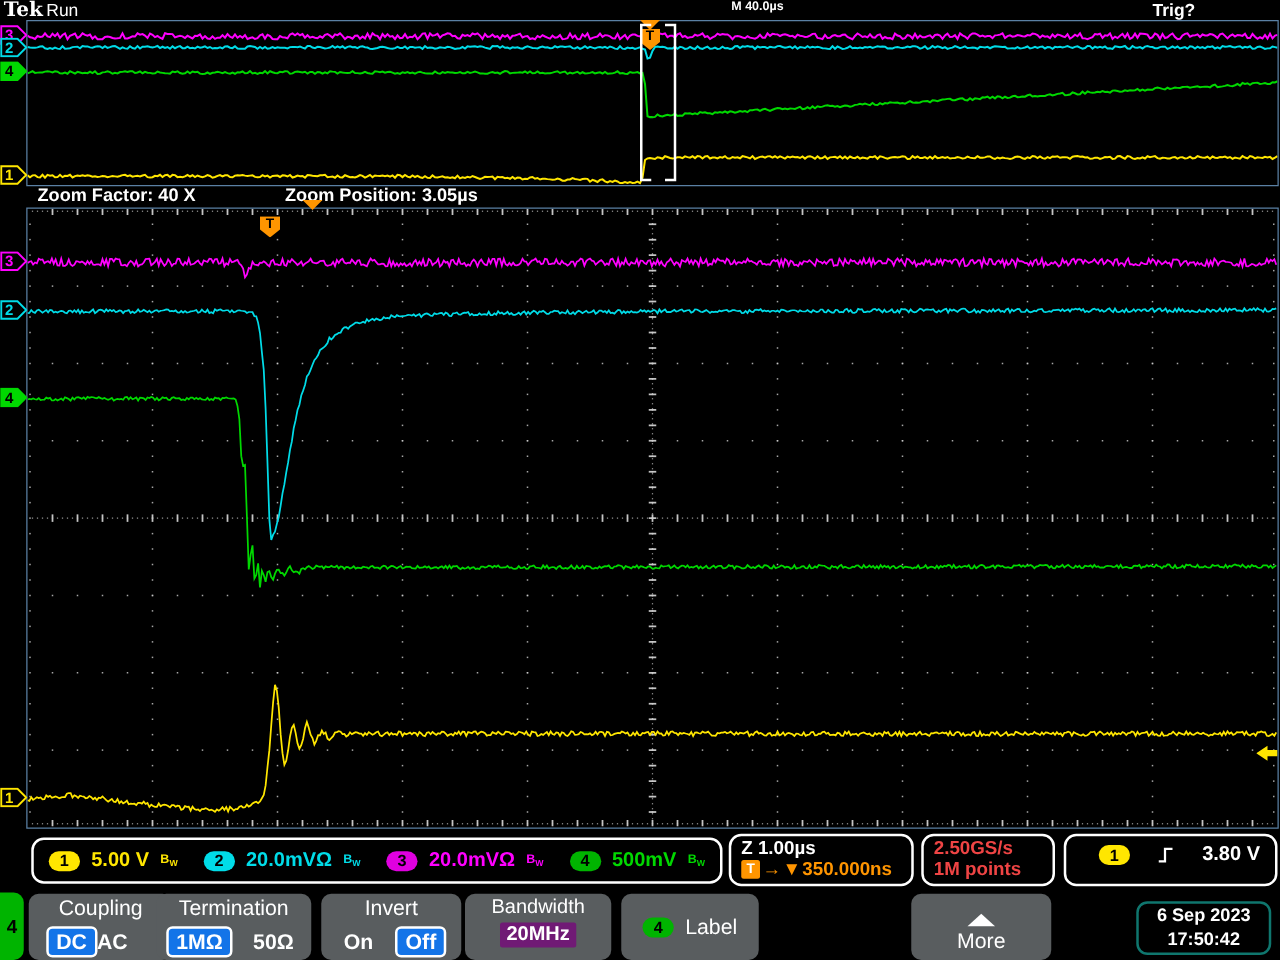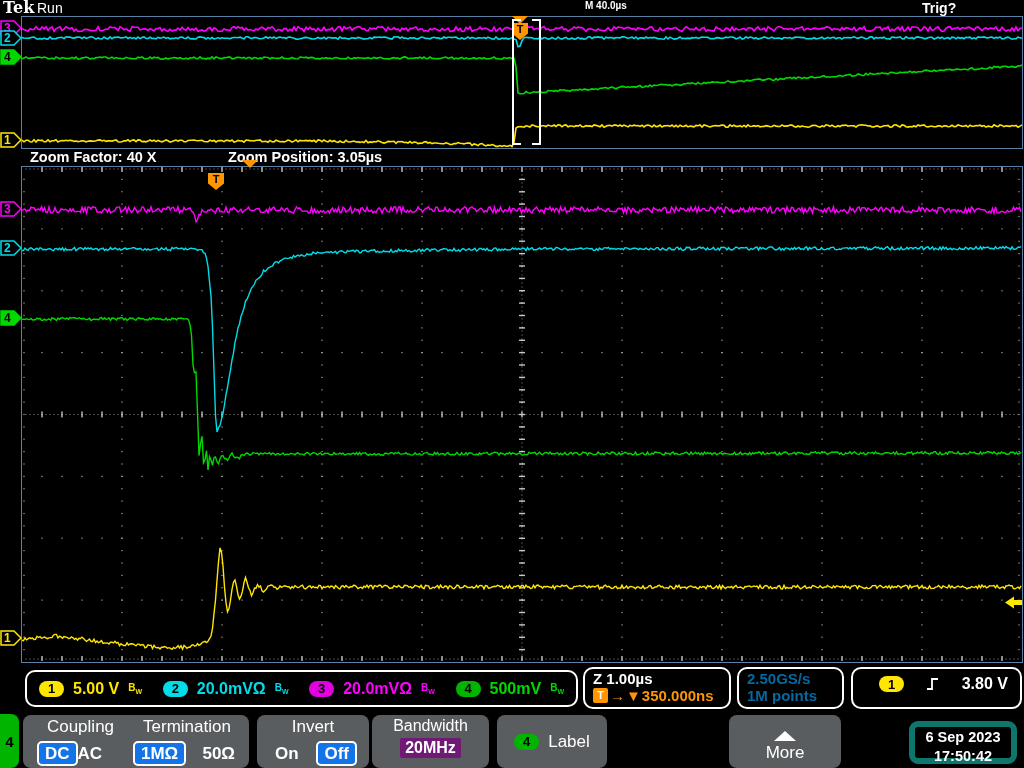--- a/index.html
+++ b/index.html
@@ -31,21 +31,21 @@
     border-right:8px solid transparent;border-top:8px solid #ff9500}
   
   .robox{position:absolute;border:2px solid #fff;border-radius:10px;background:#000;font-weight:bold}
   #ro-ch{left:25px;top:670px;width:553px;height:37px;display:flex;align-items:center;
     justify-content:space-between;padding:0 12px;font-size:16px}
   .rogrp{display:flex;align-items:center;gap:9px}
   #ro-zoom{left:583px;top:667px;width:148px;height:42px;padding:1px 8px;font-size:15px}
   #ro-zoom .l2{color:#ff9500;display:flex;align-items:center;gap:1px;margin-top:0px}
   .tchip{display:inline-block;width:15px;height:15px;background:#ff9500;color:#fff;
     font-size:11px;text-align:center;line-height:15px;border-radius:2px;font-weight:bold;margin-right:1px}
-  #ro-rate{left:737px;top:667px;width:107px;height:42px;padding:1px 8px;font-size:15px;color:#0369a1}
+  #ro-rate{left:737px;top:667px;width:107px;height:42px;padding:1px 8px;font-size:15px;color:#ef4444}
   #ro-trig{left:851px;top:667px;width:171px;height:42px;display:flex;align-items:center;
     gap:0;padding:0 12px 8px 26px;font-size:16px;justify-content:space-between}
   .chbadge{display:inline-flex;align-items:center;justify-content:center;width:25px;height:16px;
     border-radius:9px;color:#000;font-weight:bold;font-size:13px;flex:none}
   .bw{font-size:10px;font-weight:bold}
   .bw sub{font-size:7px}
   
   .c1{color:#ffe600}.c2{color:#00dce8}.c3{color:#ff00ff}.c4{color:#00d800}
   .b1{background:#ffe600}.b2{background:#00dce8}.b3{background:#e000e0}.b4{background:#00b400}
   
@@ -59,21 +59,21 @@
   #btn-termination{left:125px;width:124px}
   #btn-invert{left:257px;width:112px}
   #btn-bandwidth{left:372px;width:117px;font-size:16px}
   #btn-label{left:497px;width:110px;display:flex;align-items:center;justify-content:center;gap:9px;padding-top:0}
   #btn-more{left:729px;width:112px}
   .uptri{width:0;height:0;border-left:11px solid transparent;border-right:11px solid transparent;
     border-bottom:10px solid #fff;margin:4px auto 2px}
   #menutab{position:absolute;left:0;top:714px;width:19px;height:54px;background:#00b400;
     border-radius:0 8px 8px 0;color:#000;font-weight:bold;font-size:15px;
     display:flex;align-items:center;justify-content:center}
-  #datetime{position:absolute;left:909px;top:721px;width:108px;height:43px;border:6px solid #0f766e;
+  #datetime{position:absolute;left:909px;top:721px;width:108px;height:43px;border:2px solid #0f766e;
     border-radius:9px;font-weight:bold;font-size:14.5px;text-align:center;padding-top:1px;line-height:19px}
 </style>
 </head>
 <body>
 
 <div id="topbar">
   <span id="logo">Tek</span>
   <span id="acq-status">Run</span>
   <span id="timebase">M 40.0µs</span>
   <span id="trig-status">Trig?</span>

